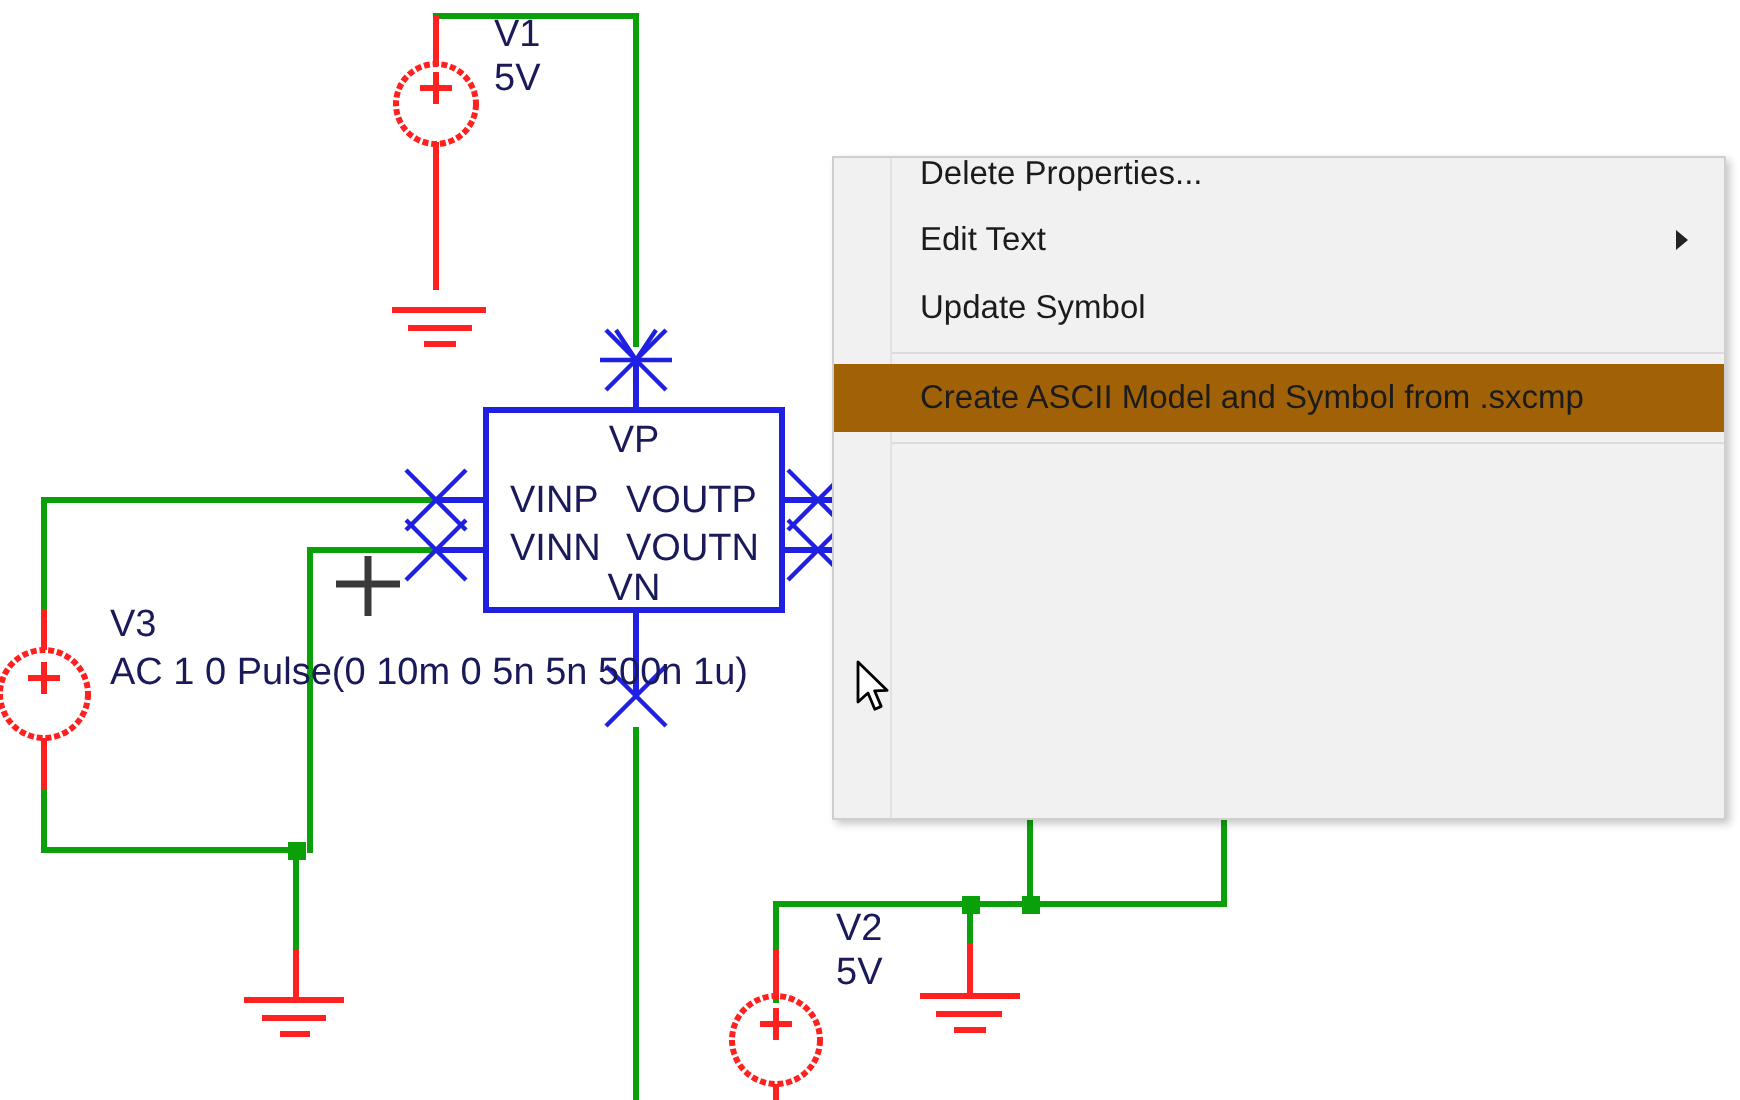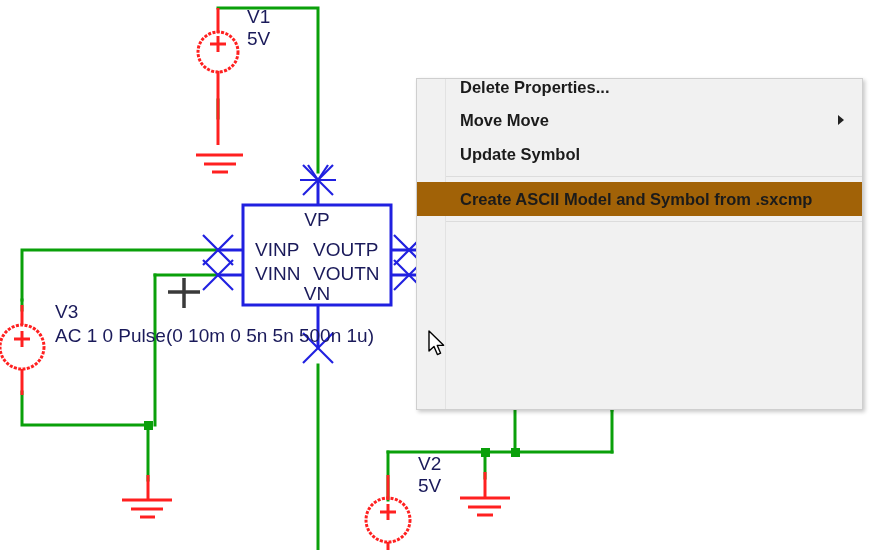--- a/index.html
+++ b/index.html
@@ -48,21 +48,20 @@
     top: 0;
     width: 29px;
     height: 100%;
     background: #f1f1f1;
     border-right: 1px solid #e2e2e2;
     box-sizing: border-box;
   }
   .menu-list {
     position: relative;
     z-index: 2;
-    font-weight: bold;
   }
   .menu-item {
     position: relative;
     height: 34px;
     line-height: 34px;
     padding-left: 43px;
     padding-right: 20px;
     font-size: 16.5px;
     color: #1b1b1b;
     white-space: nowrap;
@@ -267,21 +266,21 @@
 
   <div id="context-menu">
     <div id="menu-gutter"></div>
     <div class="menu-list">
 
       <div class="menu-item first-clipped">
         <span>Delete Properties...</span>
       </div>
 
       <div class="menu-item">
-        <span>Move Move</span>
+        <span>Edit Text</span>
         <span class="submenu-arrow"></span>
       </div>
 
 
       <div class="menu-item">
         <span>Update Symbol</span>
       </div>
 
 
 

